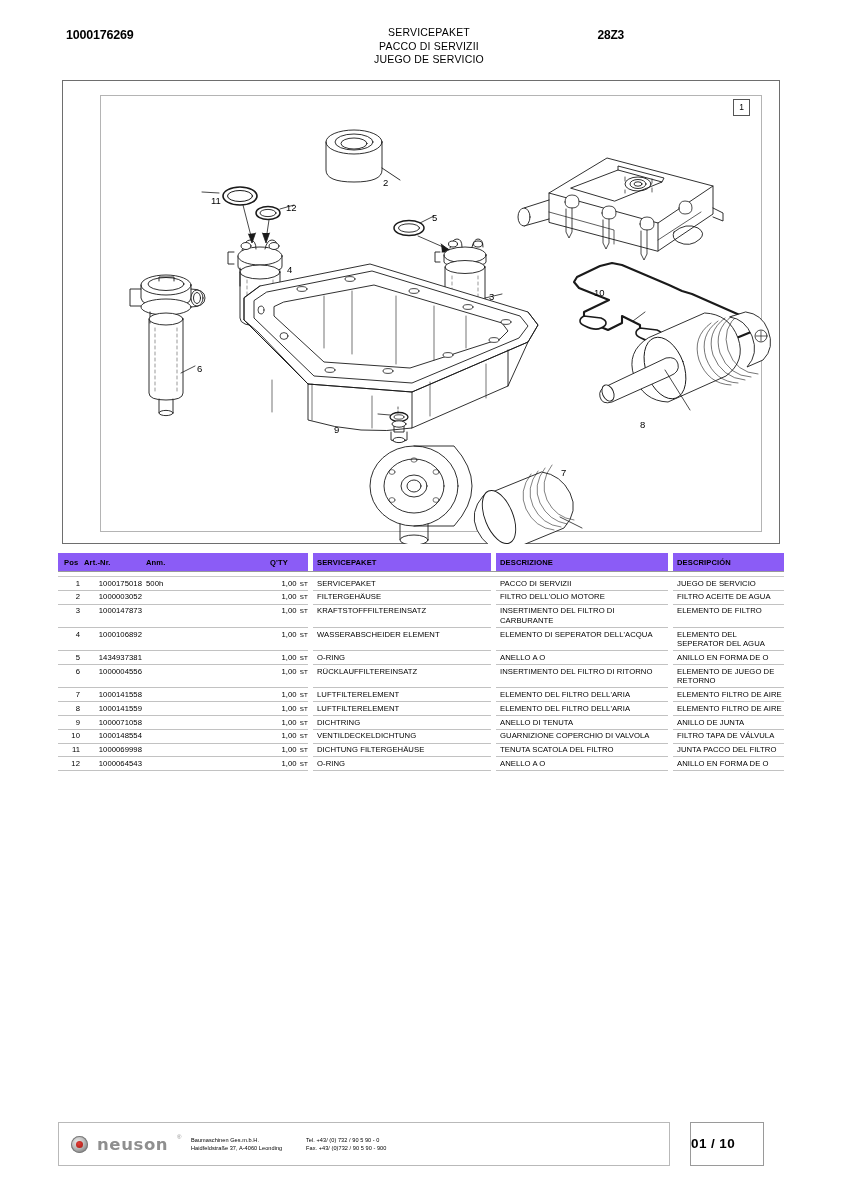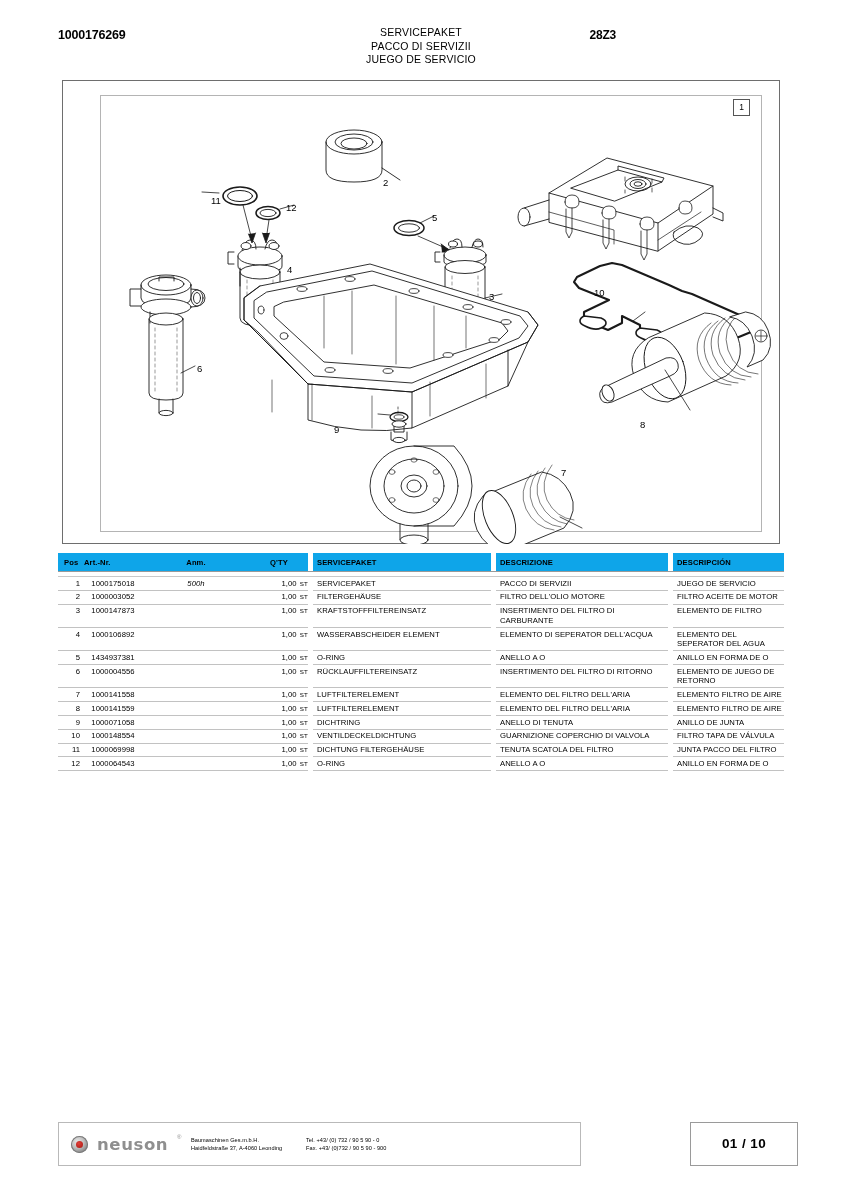--- a/index.html
+++ b/index.html
@@ -12,21 +12,21 @@
     height: 1191px;
     position: relative;
     font-family: "Liberation Sans", sans-serif;
     color: #000000;
     overflow: hidden;
   }
 
   
   .header {
     position: absolute;
-    left: 0;
+    left: 8px;
     top: 26px;
     width: 674px;
     height: 46px;
   }
   .doc-number {
     position: absolute;
     left: 58px;
     top: 2px;
     font-size: 12.5px;
     font-weight: bold;
@@ -101,70 +101,70 @@
     left: 58px;
     top: 553px;
     width: 726px;
   }
   .tbl {
     width: 726px;
     border-collapse: collapse;
     table-layout: fixed;
   }
   .tbl thead th {
-    background: #0ea5e9;
+    background: #8b5cf6;
     font-size: 7.6px;
     font-weight: bold;
     text-align: left;
     padding: 3px 0 3px 4px;
     border: none;
     height: 12px;
     letter-spacing: 0.1px;
   }
   .tbl thead th.sep {
     background: #ffffff;
     width: 5px;
     padding: 0;
   }
   .tbl thead th.c-pos   { text-align: left; padding-left: 6px; }
-  .tbl thead th.c-anm   { text-align: center; }
+  .tbl thead th.c-anm   { }
   .tbl thead th.c-qty   { text-align: center; }
   .hdr-rule td {
     height: 4px;
     padding: 0;
     border-top: 1px solid #9a9a9a;
     border-bottom: 1px solid #c9c9c9;
     background: #ffffff;
   }
   .tbl tbody td {
     font-size: 7.7px;
     padding: 1.6px 0 1.6px 4px;
     border-bottom: 1px solid #c2c2c2;
     vertical-align: top;
     line-height: 9.6px;
     letter-spacing: 0.05px;
   }
   .tbl tbody tr.first-row td { border-top: none; }
   td.c-pos  { text-align: right; padding-right: 4px; padding-left: 0; }
-  td.c-art  { text-align: center; }
-  td.c-anm  { text-align: center; padding-left: 6px; font-style: italic; }
+  td.c-art  { text-align: right; }
+  td.c-anm  { text-align: left; padding-left: 6px; }
   td.c-qty  { text-align: right; padding-right: 2px; white-space: nowrap; }
   td.sep    { border-bottom: none !important; padding: 0; }
   .unit {
     font-size: 6.2px;
     letter-spacing: 0.2px;
     padding-left: 3px;
   }
 
   
   .footer-box {
     position: absolute;
     left: 58px;
     top: 1122px;
-    width: 523px;
+    width: 612px;
     height: 44px;
     border: 1px solid #b9b9b9;
     box-sizing: border-box;
     background: #ffffff;
   }
   .logo-mark {
     position: absolute;
     left: 12px;
     top: 13px;
     width: 17px;
@@ -214,26 +214,25 @@
     left: 247px;
     top: 14px;
     font-size: 5.6px;
     line-height: 7.6px;
     letter-spacing: 0.05px;
   }
   .page-box {
     position: absolute;
     left: 690px;
     top: 1122px;
-    width: 108px;
+    width: 74px;
     height: 44px;
     border: 1px solid #9a9a9a;
     box-sizing: border-box;
     background: #ffffff;
-    text-align: center;
     line-height: 42px;
     font-size: 13.5px;
     font-weight: bold;
     letter-spacing: 0.4px;
   }
 
   
   .callout {
     position: absolute;
     font-size: 9.5px;
@@ -560,21 +559,21 @@
         <tr>
           <td class="c-pos">2</td>
           <td class="c-art">1000003052</td>
           <td class="c-anm"></td>
           <td class="c-qty"><span><span>1,00</span><span class="unit">ST</span></span></td>
           <td class="sep"></td>
           <td>FILTERGEHÄUSE</td>
           <td class="sep"></td>
           <td>FILTRO DELL'OLIO MOTORE</td>
           <td class="sep"></td>
-          <td>FILTRO ACEITE DE MOTOR</td>
+          <td>FILTRO ACEITE DE AGUA</td>
         </tr>
         <tr>
           <td class="c-pos">3</td>
           <td class="c-art">1000147873</td>
           <td class="c-anm"></td>
           <td class="c-qty"><span><span>1,00</span><span class="unit">ST</span></span></td>
           <td class="sep"></td>
           <td>KRAFTSTOFFFILTEREINSATZ</td>
           <td class="sep"></td>
           <td>INSERTIMENTO DEL FILTRO DI CARBURANTE</td>

